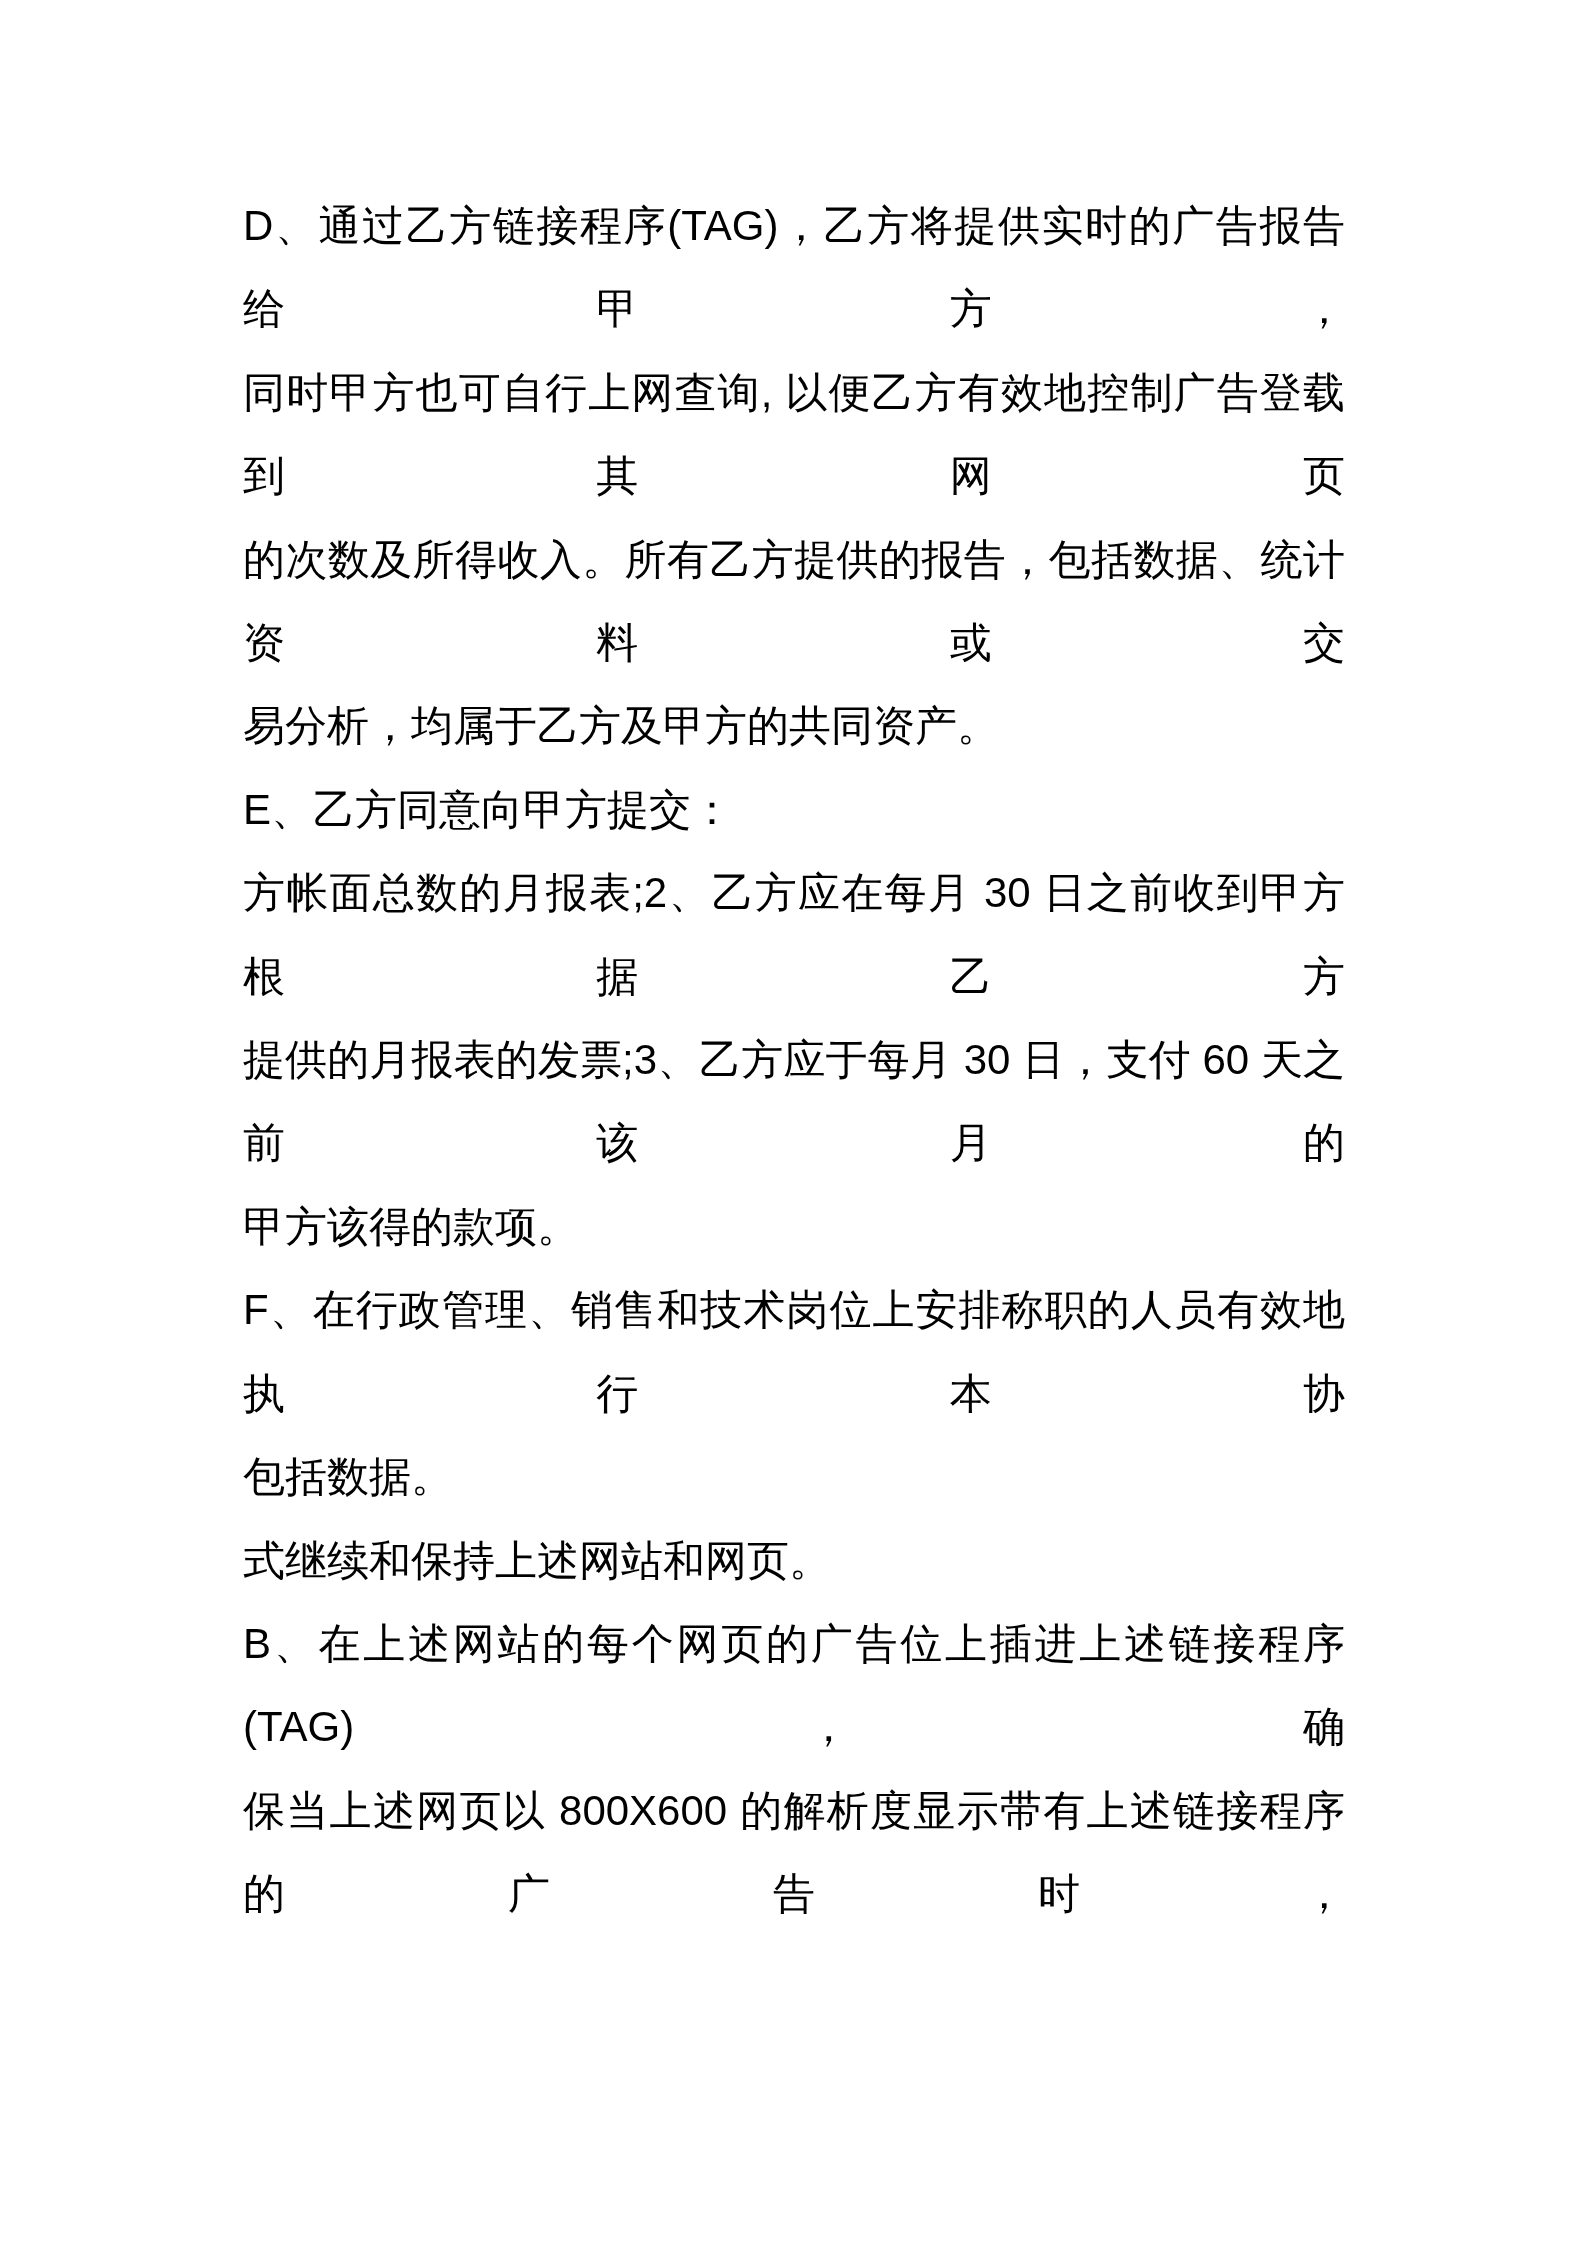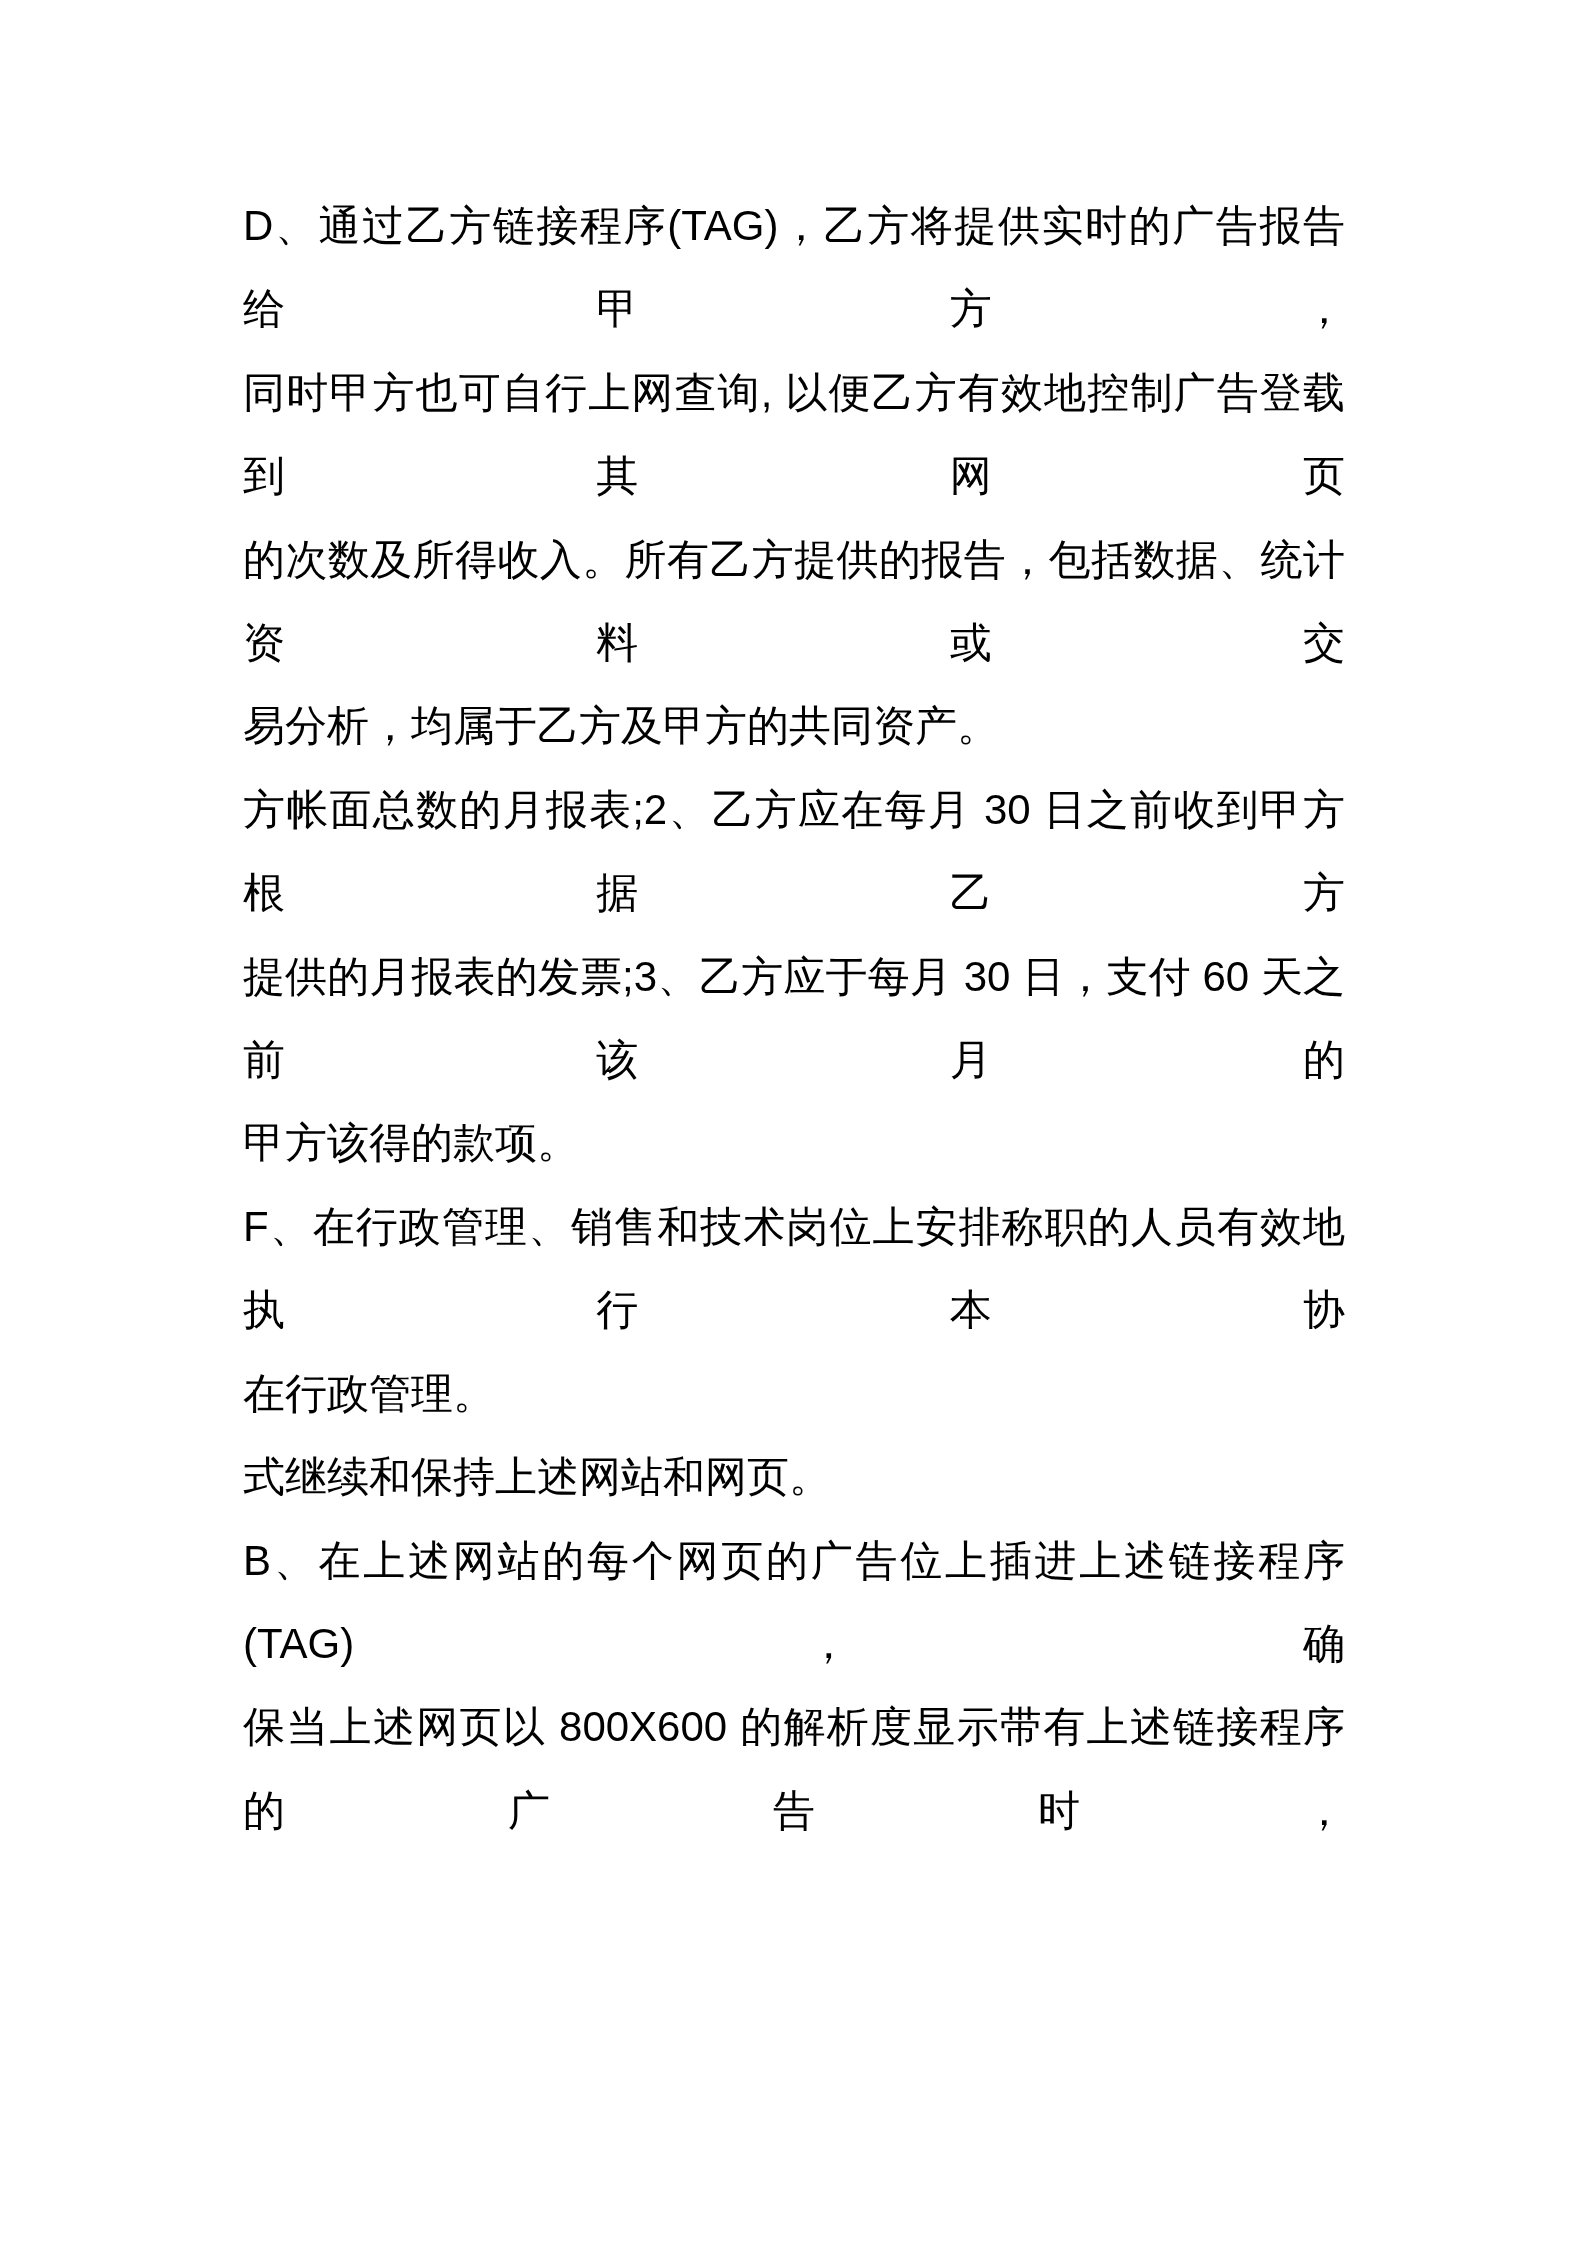--- a/index.html
+++ b/index.html
@@ -56,25 +56,26 @@
 </style>
 </head>
 <body>
 
 <div class="page">
   <main class="content">
     <div class="line jl">D、通过乙方链接程序(TAG)，乙方将提供实时的广告报告给甲方，</div>
     <div class="line jl">同时甲方也可自行上网查询, 以便乙方有效地控制广告登载到其网页</div>
     <div class="line jl">的次数及所得收入。所有乙方提供的报告，包括数据、统计资料或交</div>
     <div class="line end">易分析，均属于乙方及甲方的共同资产。</div>
+    <div class="line end">E、乙方同意向甲方提交：</div>
     <div class="line jl">方帐面总数的月报表;2、乙方应在每月 30 日之前收到甲方根据乙方</div>
     <div class="line jl">提供的月报表的发票;3、乙方应于每月 30 日，支付 60 天之前该月的</div>
     <div class="line end">甲方该得的款项。</div>
     <div class="line jl">F、在行政管理、销售和技术岗位上安排称职的人员有效地执行本协</div>
-    <div class="line end">在行政管理。</div>
+    <div class="line end">包括数据。</div>
     <div class="line end">式继续和保持上述网站和网页。</div>
     <div class="line jl">B、在上述网站的每个网页的广告位上插进上述链接程序(TAG)，确</div>
     <div class="line jl">保当上述网页以 800X600 的解析度显示带有上述链接程序的广告时，</div>
 
   </main>
 
   <div class="footer">
     <span>2</span>
   </div>
 </div>

